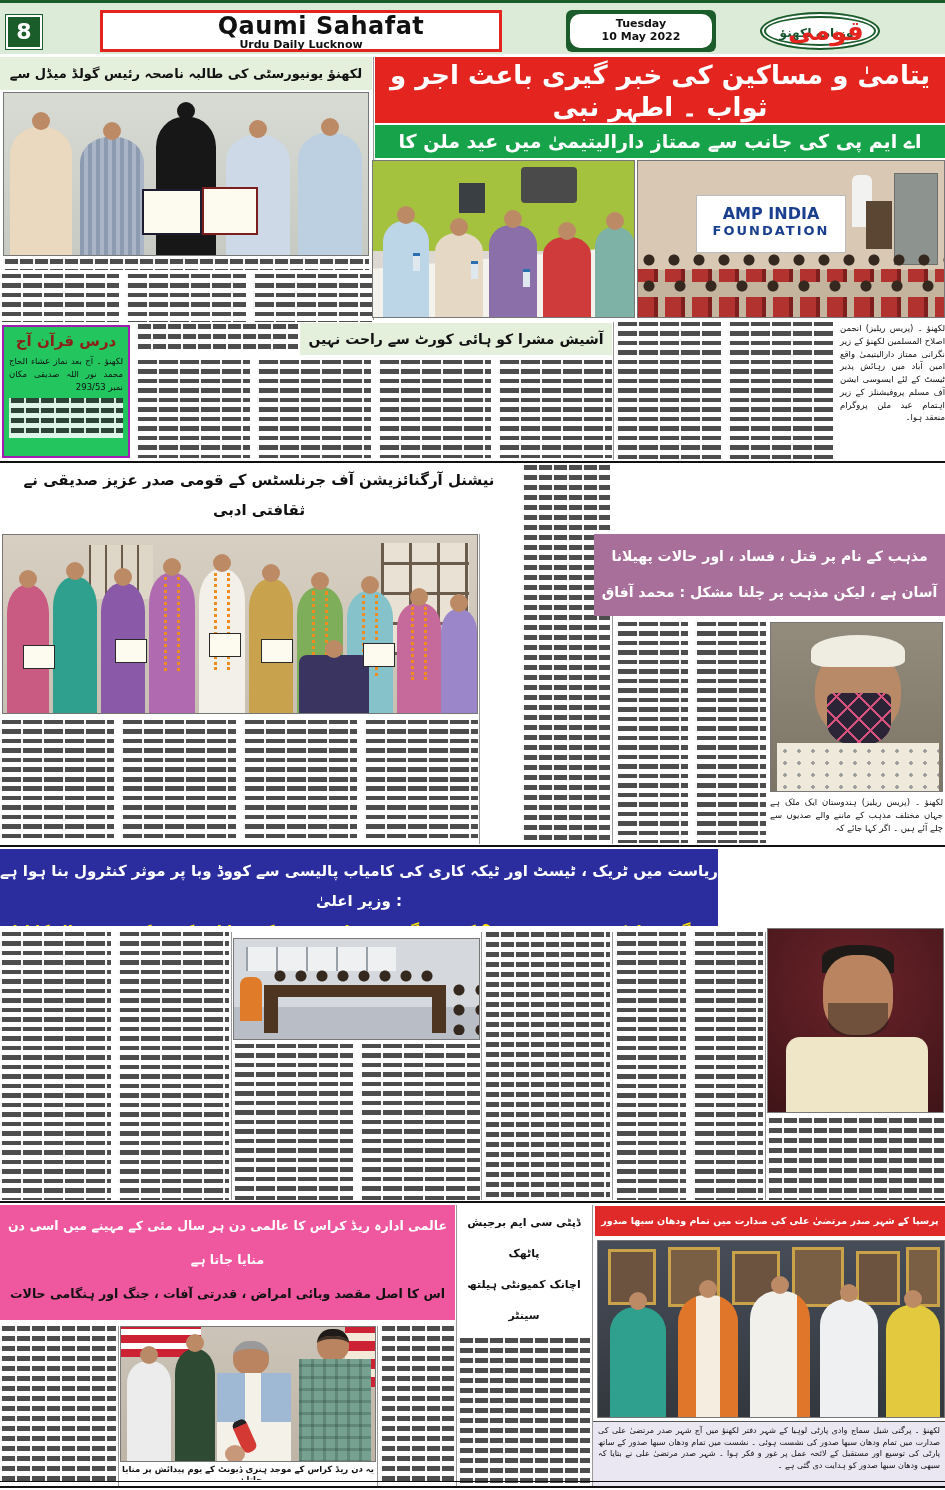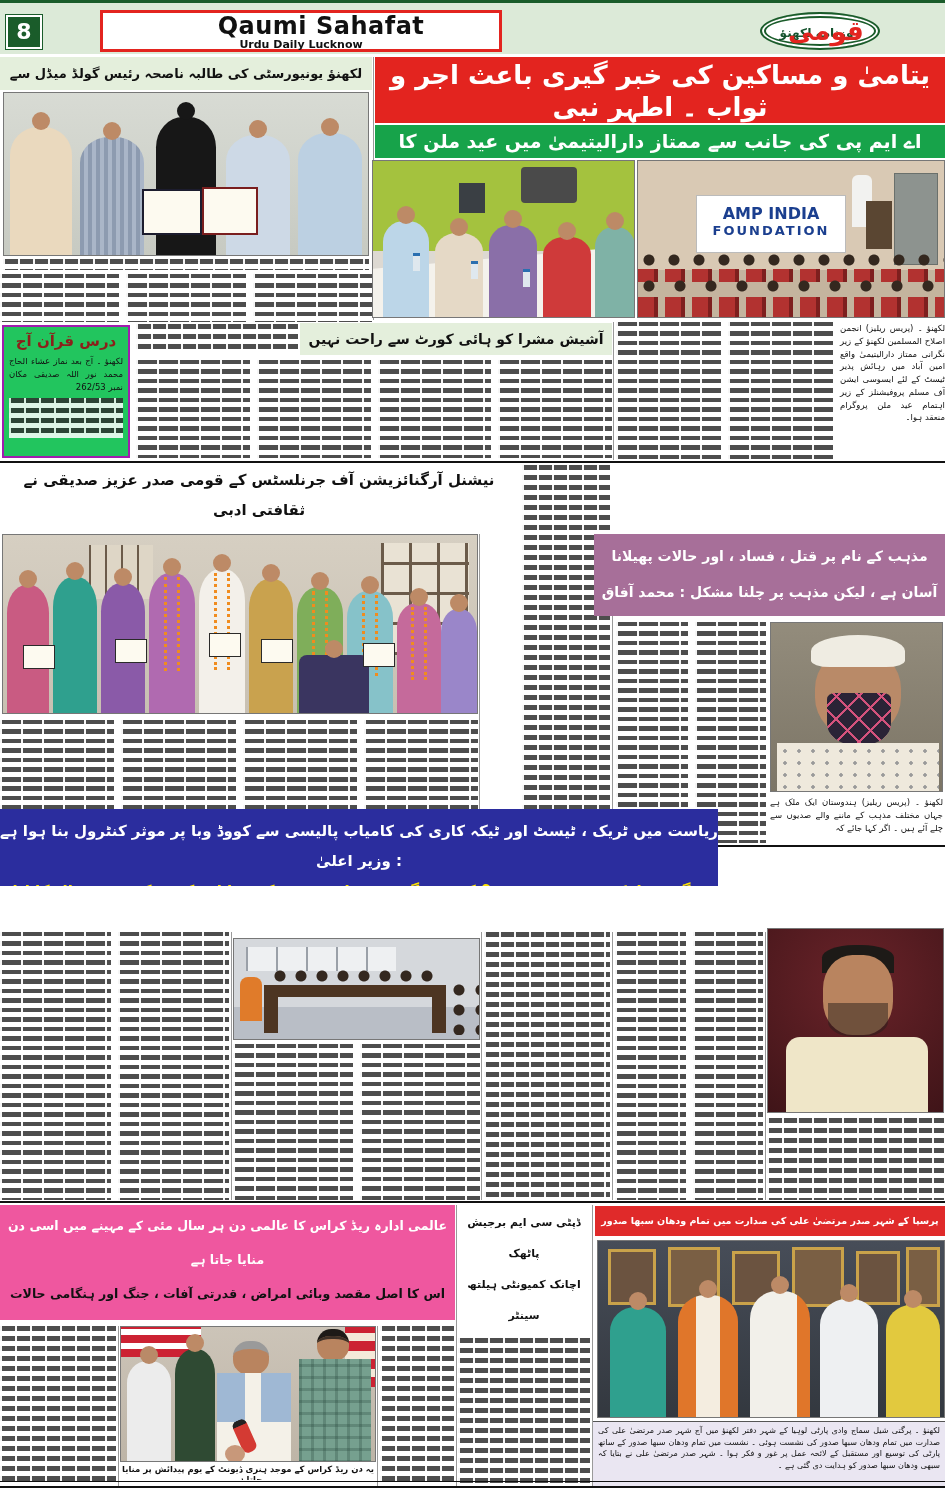--- a/index.html
+++ b/index.html
@@ -64,20 +64,26 @@
 <div id="page">
 
   <div id="hdr" class="abs">
     <div class="abs pagebox">
       <span>8</span>
     </div>
     <div class="abs masthead">
       <div class="t1">Qaumi Sahafat</div>
       <div class="t2">Urdu Daily Lucknow</div>
     </div>
+    <div class="abs datebox">
+      <div class="in">
+        <div class="d1">Tuesday</div>
+        <div class="d2">10 May 2022</div>
+      </div>
+    </div>
     <div class="abs oval">
       <span class="ur">روزنامہ لکھنؤ</span>
     </div>
     <div class="abs brandur ur">قومی صحافت</div>
   </div>
 
   <div class="abs hl hl-green ur" style="left:0;top:57px;width:372px;height:33px;font-size:13px;line-height:33px;">لکھنؤ یونیورسٹی کی طالبہ ناصحہ رئیس گولڈ میڈل سے سرفراز</div>
 
   <div class="abs photo" style="left:3px;top:92px;width:366px;height:164px;background:linear-gradient(#d8dbd4,#c7cac2);">
     <div class="fig" style="left:6px;width:62px;height:128px;background:#ead9be;"></div>
@@ -123,21 +129,21 @@
       <div style="font-size:13px;font-weight:bold;color:#1b3f8f;letter-spacing:2px;">FOUNDATION</div>
     </div>
     <div class="abs dotheads" style="left:0;top:92px;width:308px;height:18px;"></div>
     <div class="abs redchairs" style="left:0;top:108px;width:308px;height:13px;"></div>
     <div class="abs dotheads" style="left:0;top:118px;width:308px;height:20px;background-size:31px 22px;"></div>
     <div class="abs redchairs" style="left:0;top:136px;width:308px;height:22px;"></div>
   </div>
 
   <div class="abs box-red" style="left:2px;top:325px;width:128px;height:133px;">
     <div class="ur" style="text-align:center;font-weight:bold;color:#8d1f1a;font-size:15px;padding:5px 2px 3px;">درس قرآن آج</div>
-    <div class="ur lead" style="padding:2px 5px;">لکھنؤ ۔ آج بعد نماز عشاء الحاج محمد نور اللہ صدیقی مکان نمبر 262/53</div>
+    <div class="ur lead" style="padding:2px 5px;">لکھنؤ ۔ آج بعد نماز عشاء الحاج محمد نور اللہ صدیقی مکان نمبر 293/53</div>
     <div class="simline" style="margin:3px 5px 0;height:40px;"></div>
   </div>
 
   <div class="abs simline" style="left:136px;top:324px;width:162px;height:30px;"></div>
   <div class="abs hl hl-green ur" style="left:300px;top:323px;width:312px;height:32px;font-size:14px;line-height:32px;">آشیش مشرا کو ہائی کورٹ سے راحت نہیں ملی</div>
 
   <div class="abs cols" style="left:136px;top:360px;width:476px;height:98px;">
     <div class="sim"></div>
     <div class="sim"></div>
     <div class="sim"></div>
@@ -209,21 +215,21 @@
     <div class="abs" style="left:56px;top:70px;width:64px;height:52px;border-radius:12% 12% 42% 42%;background:
       repeating-linear-gradient(45deg,transparent 0 8px,#d4527c 8px 10px,transparent 10px 16px),
       repeating-linear-gradient(-45deg,transparent 0 8px,#d4527c 8px 10px,transparent 10px 16px),#2b2336;"></div>
     <div class="abs" style="left:6px;top:120px;width:162px;height:50px;background:
       radial-gradient(circle at 8px 8px,#9a9a9a 0 1.5px,transparent 2px),#efe9dc;background-size:14px 12px;"></div>
   </div>
   <div class="abs ur lead" style="left:770px;top:796px;width:173px;height:47px;overflow:hidden;">لکھنؤ ۔ (پریس ریلیز) ہندوستان ایک ملک ہے جہاں مختلف مذہب کے ماننے والے صدیوں سے چلے آئے ہیں ۔ اگر کہا جائے کہ</div>
 
   <div class="abs hrule" style="left:0;top:845px;width:945px;height:2px;"></div>
 
-  <div class="abs hl hl-blue ur" style="left:0;top:809px;width:718px;height:77px;font-size:15px;line-height:30px;padding-top:7px;">
+  <div class="abs hl hl-blue ur" style="left:0;top:849px;width:718px;height:77px;font-size:15px;line-height:30px;padding-top:7px;">
     <div style="color:#fff;">ریاست میں ٹریک ، ٹیسٹ اور ٹیکہ کاری کی کامیاب پالیسی سے کووڈ وبا پر موثر کنٹرول بنا ہوا ہے : وزیر اعلیٰ</div>
     <div style="color:#ffe400;">یوگی نے لوک بھون میں ٹیم ۔9 کی میٹنگ میں ریاست میں کورونا انفیکشن کی صورتحال کا لیا جائزہ</div>
   </div>
 
   <div class="abs cols" style="left:0;top:932px;width:229px;height:268px;">
     <div class="sim"></div>
     <div class="sim"></div>
   </div>
   <div class="abs vrule" style="left:231px;top:932px;height:268px;"></div>
 

